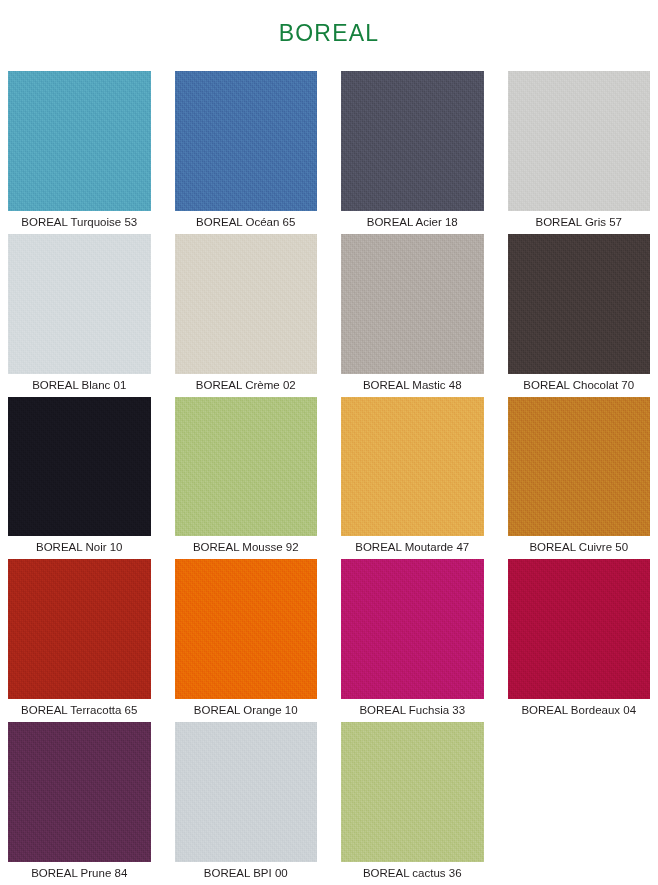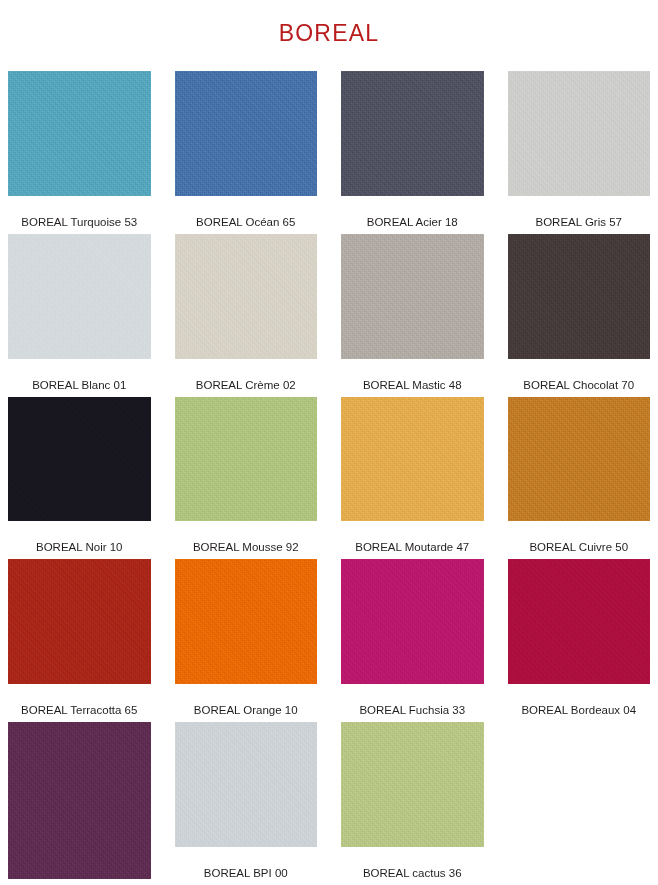--- a/index.html
+++ b/index.html
@@ -22,21 +22,21 @@
     box-sizing: border-box;
     display: flex;
     flex-direction: column;
   }
 
   .sheet-title {
     text-align: center;
     font-size: 23px;
     font-weight: 400;
     letter-spacing: 1.2px;
-    color: #b91c1c;
+    color: #15803d;
     padding: 6px 0 9px 0;
     line-height: 1.1;
     flex: 0 0 auto;
   }
 
   .swatch-grid {
     flex: 1 1 auto;
     display: grid;
     grid-template-columns: repeat(4, 1fr);
     grid-template-rows: repeat(5, 1fr);
@@ -83,21 +83,21 @@
         rgba(0,0,0,0.03) 4px);
     mix-blend-mode: overlay;
     opacity: 0.9;
   }
 
   .swatch-label {
     flex: 0 0 auto;
     text-align: center;
     font-size: 11.5px;
     line-height: 1.05;
-    padding: 20px 0 0 0;
+    padding: 5px 0 0 0;
     color: #231f20;
     white-space: nowrap;
   }
 </style>
 </head>
 <body>
 
 <div class="sheet">
 
   <h1 class="sheet-title">BOREAL</h1>
@@ -162,20 +162,21 @@
       <div class="swatch-cell">
         <div class="swatch-chip" style="background-color: rgb(185, 23, 107);"></div>
         <div class="swatch-label">BOREAL Fuchsia 33</div>
       </div>
       <div class="swatch-cell">
         <div class="swatch-chip" style="background-color: rgb(171, 15, 61);"></div>
         <div class="swatch-label">BOREAL Bordeaux 04</div>
       </div>
       <div class="swatch-cell">
         <div class="swatch-chip" style="background-color: rgb(93, 44, 80);"></div>
+        <div class="swatch-label">BOREAL Prune 84</div>
       </div>
       <div class="swatch-cell">
         <div class="swatch-chip" style="background-color: rgb(204, 210, 214);"></div>
         <div class="swatch-label">BOREAL BPI 00</div>
       </div>
       <div class="swatch-cell">
         <div class="swatch-chip" style="background-color: rgb(183, 197, 131);"></div>
         <div class="swatch-label">BOREAL cactus 36</div>
       </div>
     </div>

